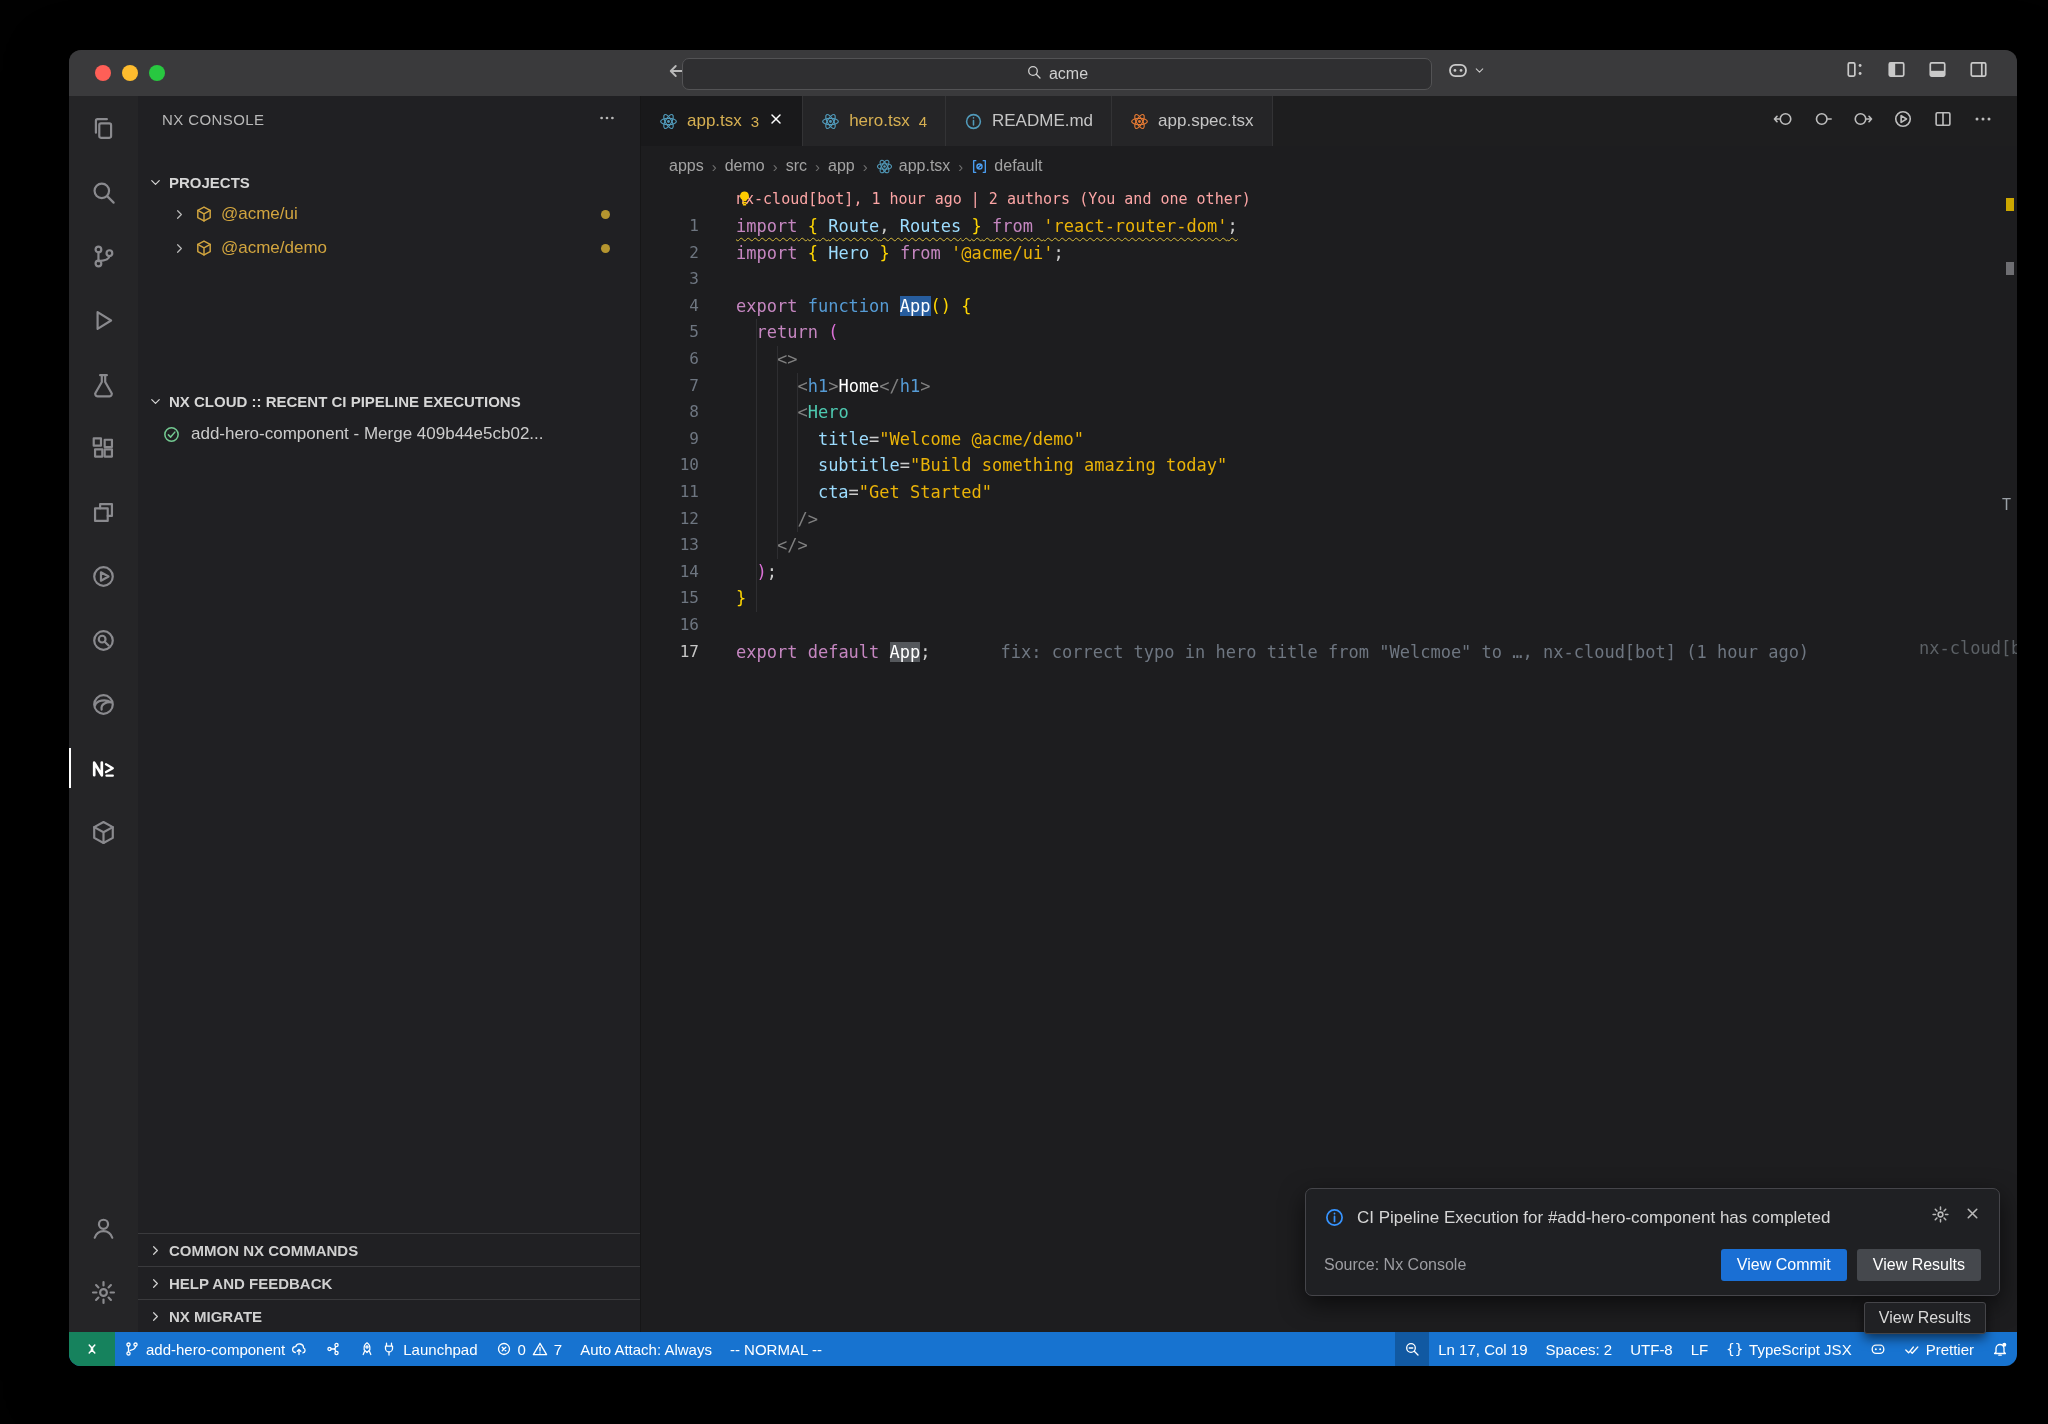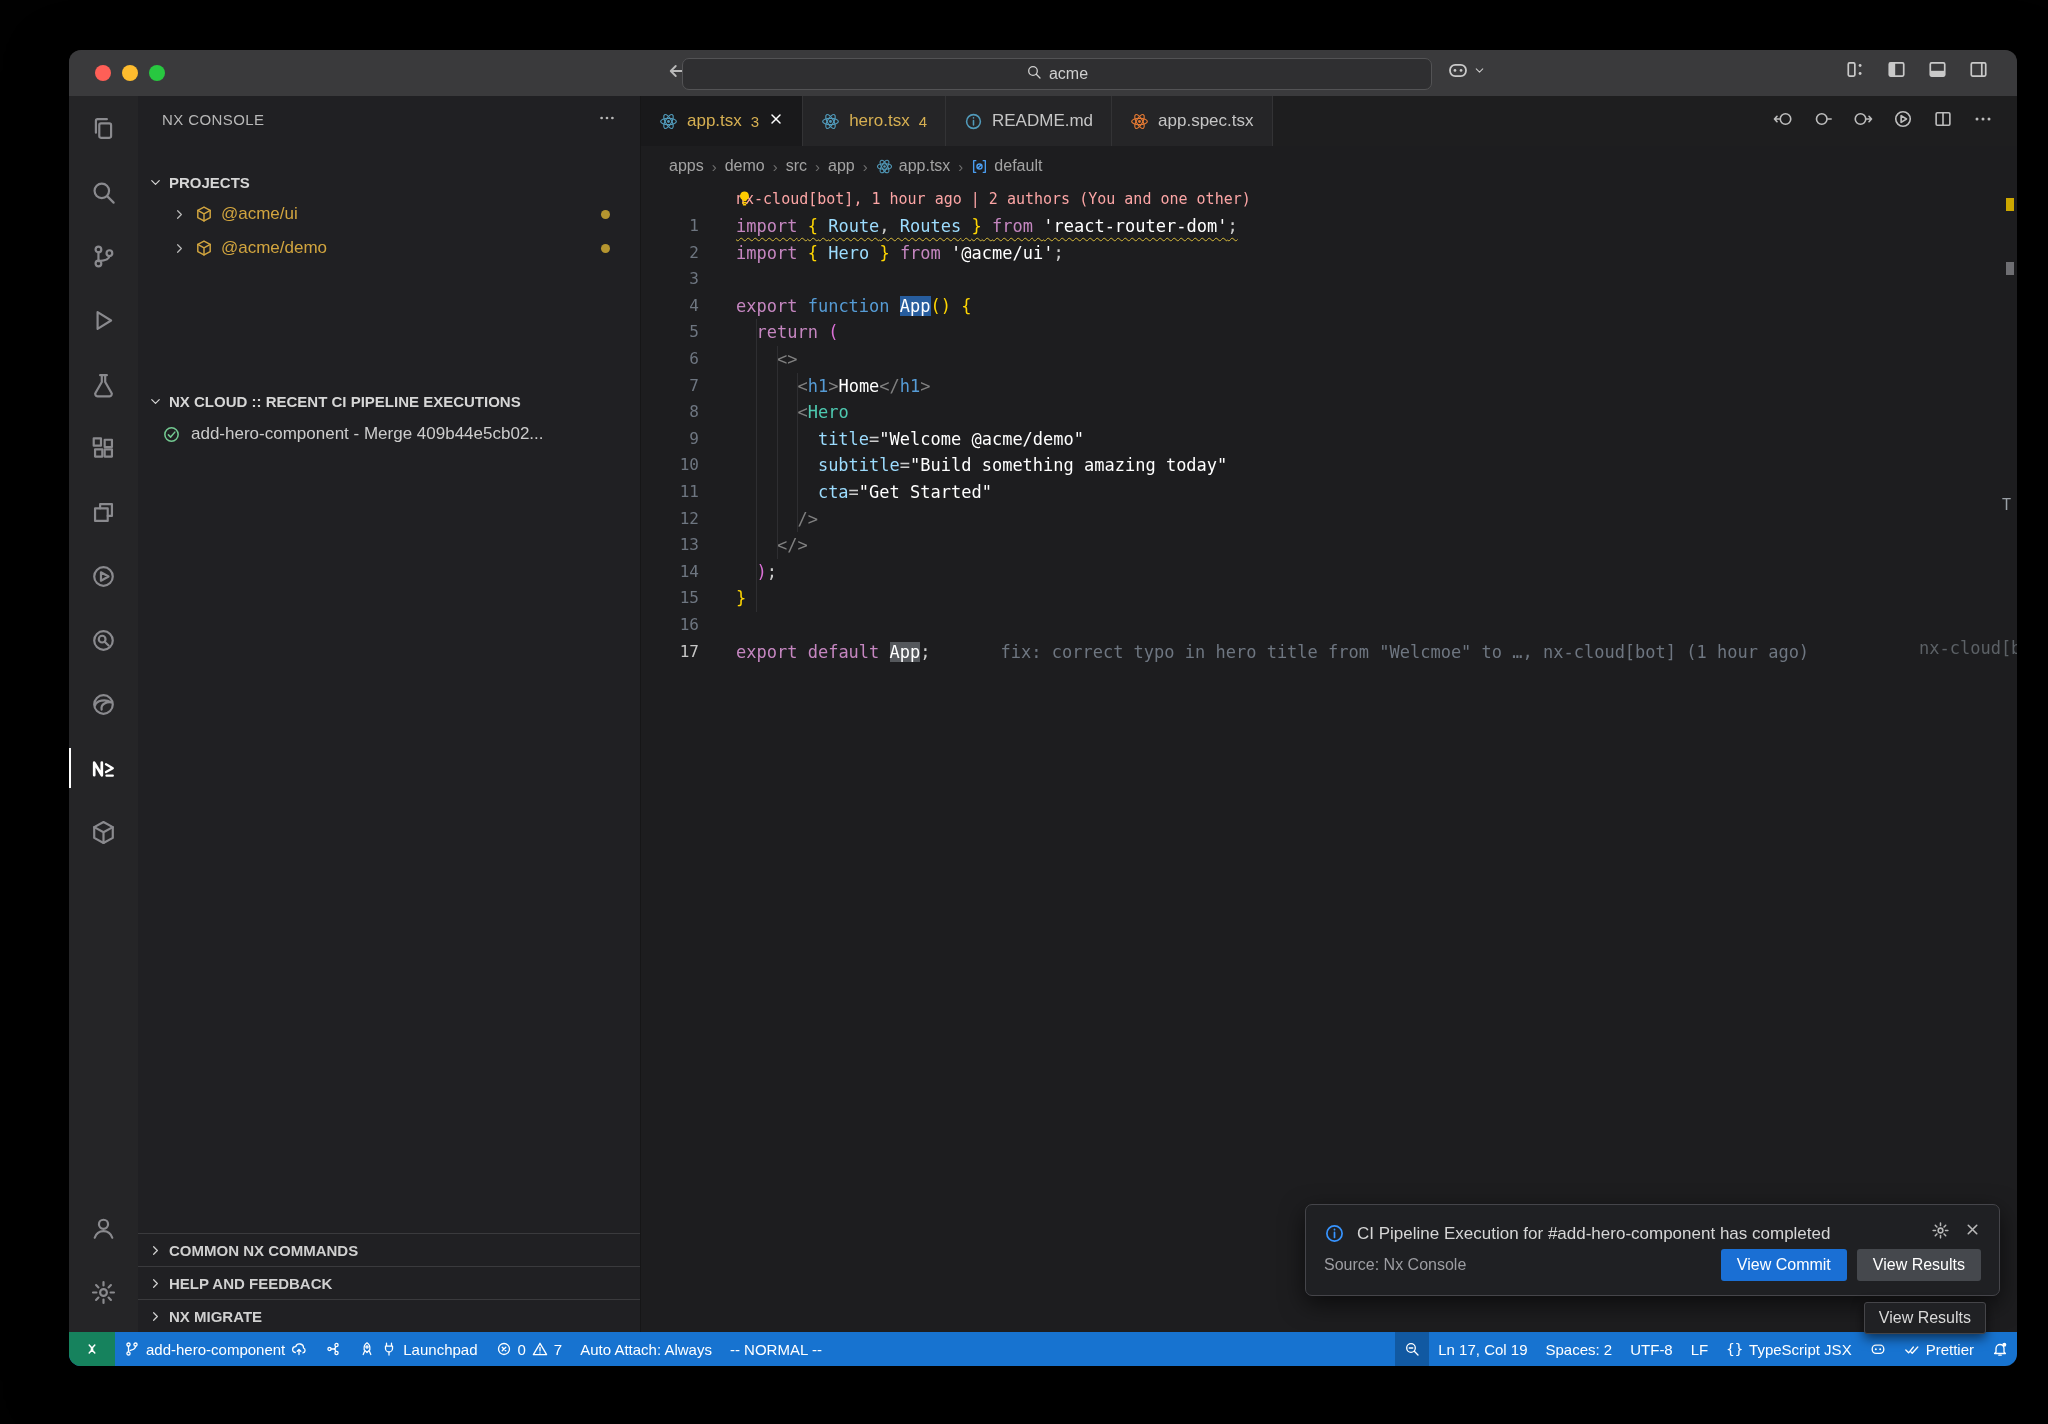--- a/index.html
+++ b/index.html
@@ -43,21 +43,21 @@
   .tab.warn,.tab.warn .badge{color:#d7b052;}
   .tab-actions{margin-left:auto;display:flex;align-items:center;gap:20px;padding-right:24px;color:#bdbdbd;}
   .breadcrumb{height:40px;display:flex;align-items:center;gap:8px;padding-left:28px;font-size:16px;color:#a3a3a3;}
   .breadcrumb .sep{color:#6f6f6f;font-size:15px;}
   .bc-it{display:flex;align-items:center;gap:6px;}
   .codearea{flex:1;position:relative;overflow:hidden;font-family:"DejaVu Sans Mono",monospace;font-size:17px;}
   .blame-head{height:27px;line-height:27px;padding-left:95px;color:#fca5a5;font-size:15px;font-family:"DejaVu Sans Mono",monospace;}
   .code-line{height:26.6px;line-height:26.6px;display:flex;white-space:pre;}
   .ln{width:58px;text-align:right;color:#6e7681;flex:none;font-size:16px;}
   .lc{padding-left:37px;position:relative;}
-  .tk-kw{color:#C586C0}.tk-ty{color:#569CD6}.tk-vr{color:#9CDCFE}.tk-st{color:#ffffff}
+  .tk-kw{color:#C586C0}.tk-ty{color:#569CD6}.tk-vr{color:#9CDCFE}.tk-st{color:#eab308}
   .tk-b1{color:#FFD602}.tk-b2{color:#DA70D6}.tk-pc{color:#808080}.tk-cm{color:#4EC9B0}
   .tk-tx{color:#ffffff}.tk-pl{color:#cccccc}
   .tk-bl{color:#6e7681;padding-left:70px;text-align:right;}
   .tk-hlb{color:#ffffff;background:#275d9e;}
   .tk-hlg{color:#ffffff;background:#55585c;}
   .squig{text-decoration:underline;text-decoration-style:wavy;text-decoration-color:#d7ba3d;text-underline-offset:5px;text-decoration-thickness:1px;}
   .guide{position:absolute;width:1px;background:#2e2e31;}
   .right-cut{position:absolute;color:#5c6166;white-space:nowrap;font-family:"DejaVu Sans Mono",monospace;}
   .ovr-mark{position:absolute;width:8px;height:13px;}
   .ovr-T{position:absolute;color:#9aa0a6;font-size:15px;font-family:"DejaVu Sans Mono",monospace;}
@@ -67,21 +67,21 @@
   .sb-seg{display:flex;align-items:center;gap:6px;padding:0 9px;height:100%;}
   .sb-seg.remote{width:46px;justify-content:center;padding:0;}
   .sb-right{margin-left:auto;display:flex;align-items:center;height:100%;}
   .sb-seg.boxed{background:rgba(0,0,0,.22);}
   
   .notification{position:absolute;right:17px;bottom:70px;width:657px;background:#1f2023;border:1px solid #45454a;
     border-radius:7px;box-shadow:0 8px 24px rgba(0,0,0,.6);padding:16px 18px 14px 18px;color:#d6d6d6;font-size:17px;z-index:40;}
   .notif-top{display:flex;gap:12px;}
   .notif-msg{flex:1;line-height:1.55;}
   .notif-icons{display:flex;gap:14px;color:#b9b9b9;}
-  .notif-bottom{display:flex;align-items:center;gap:10px;}
+  .notif-bottom{display:flex;align-items:center;margin-top:16px;gap:10px;}
   .notif-src{color:#9d9da2;font-size:16px;flex:1;}
   .btn{border:none;border-radius:3px;font-size:16px;padding:7px 16px;color:#fff;font-family:inherit;}
   .btn.primary{background:#1a6fd4;}
   .btn.secondary{background:#45484d;}
   .tooltip{position:absolute;right:31px;bottom:32px;background:#202124;border:1px solid #454549;color:#d9d9d9;
     font-size:16px;padding:6px 14px;box-shadow:0 4px 12px rgba(0,0,0,.6);z-index:60;border-radius:3px;}
   .ic{display:inline-flex;align-items:center;justify-content:center;}
   .ic svg{display:block;}
 </style>
 </head>

